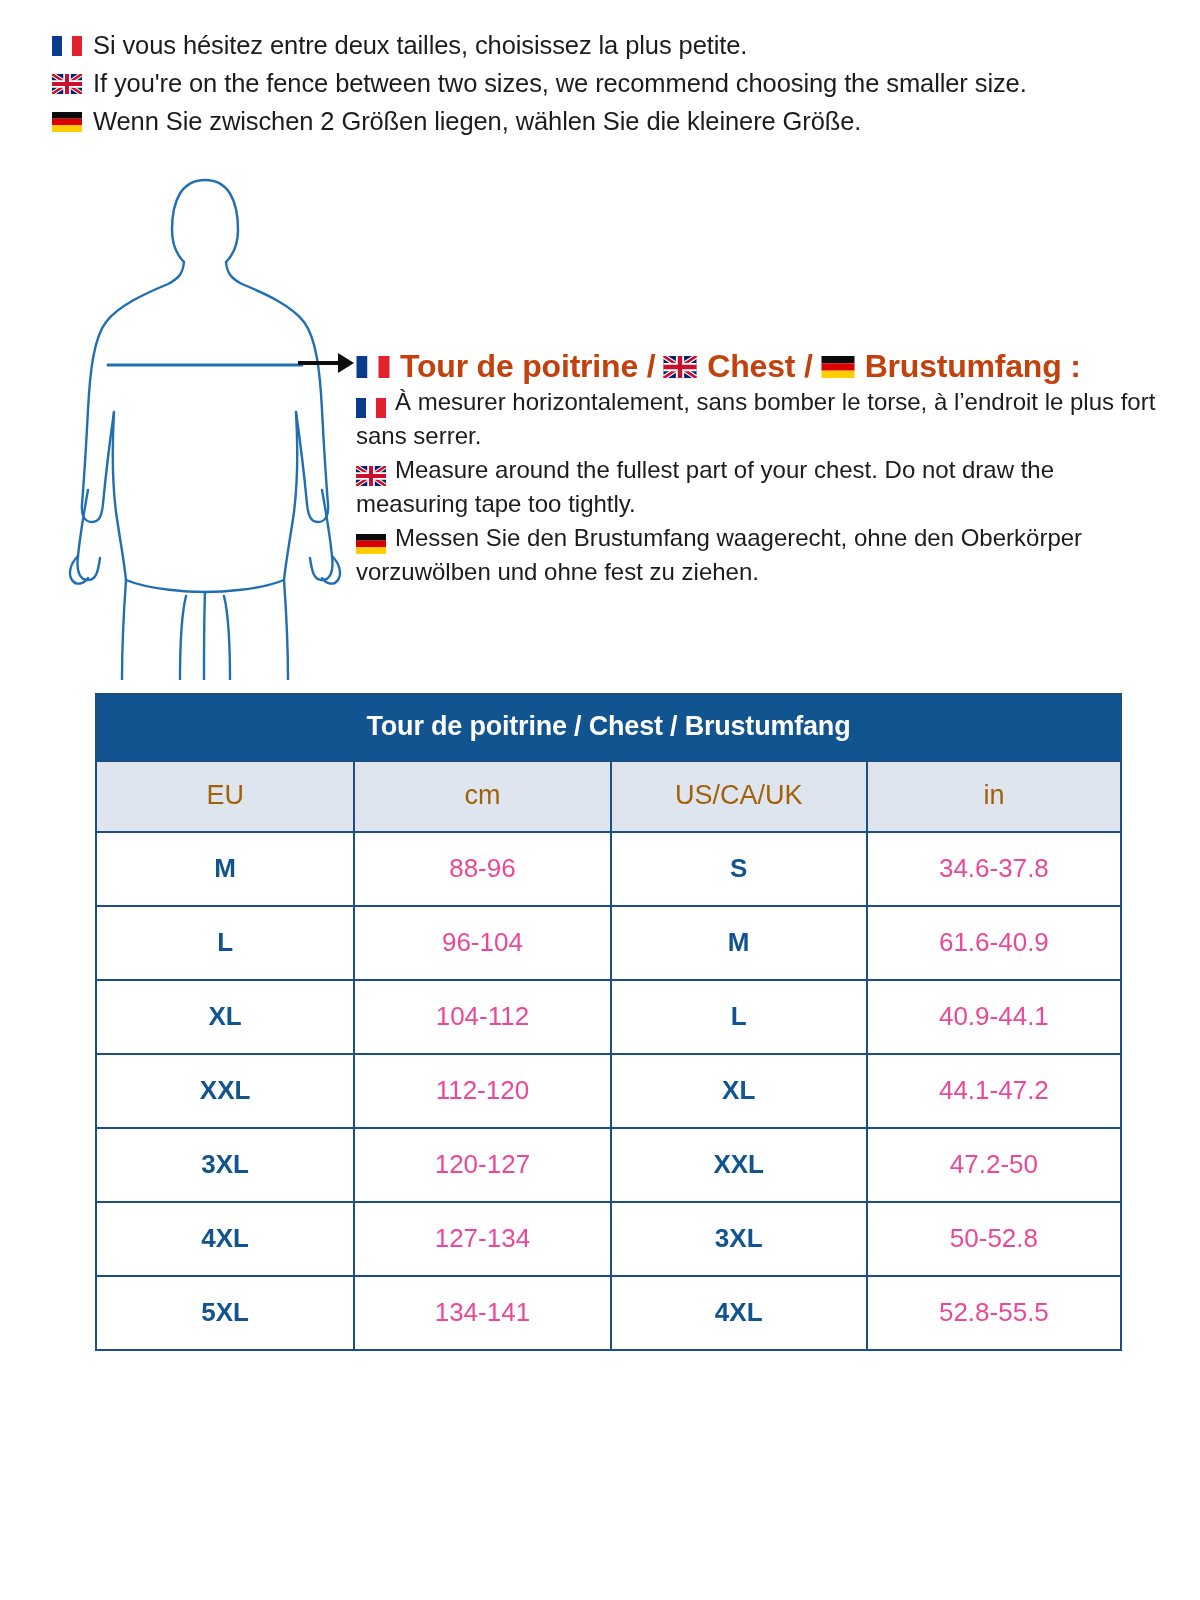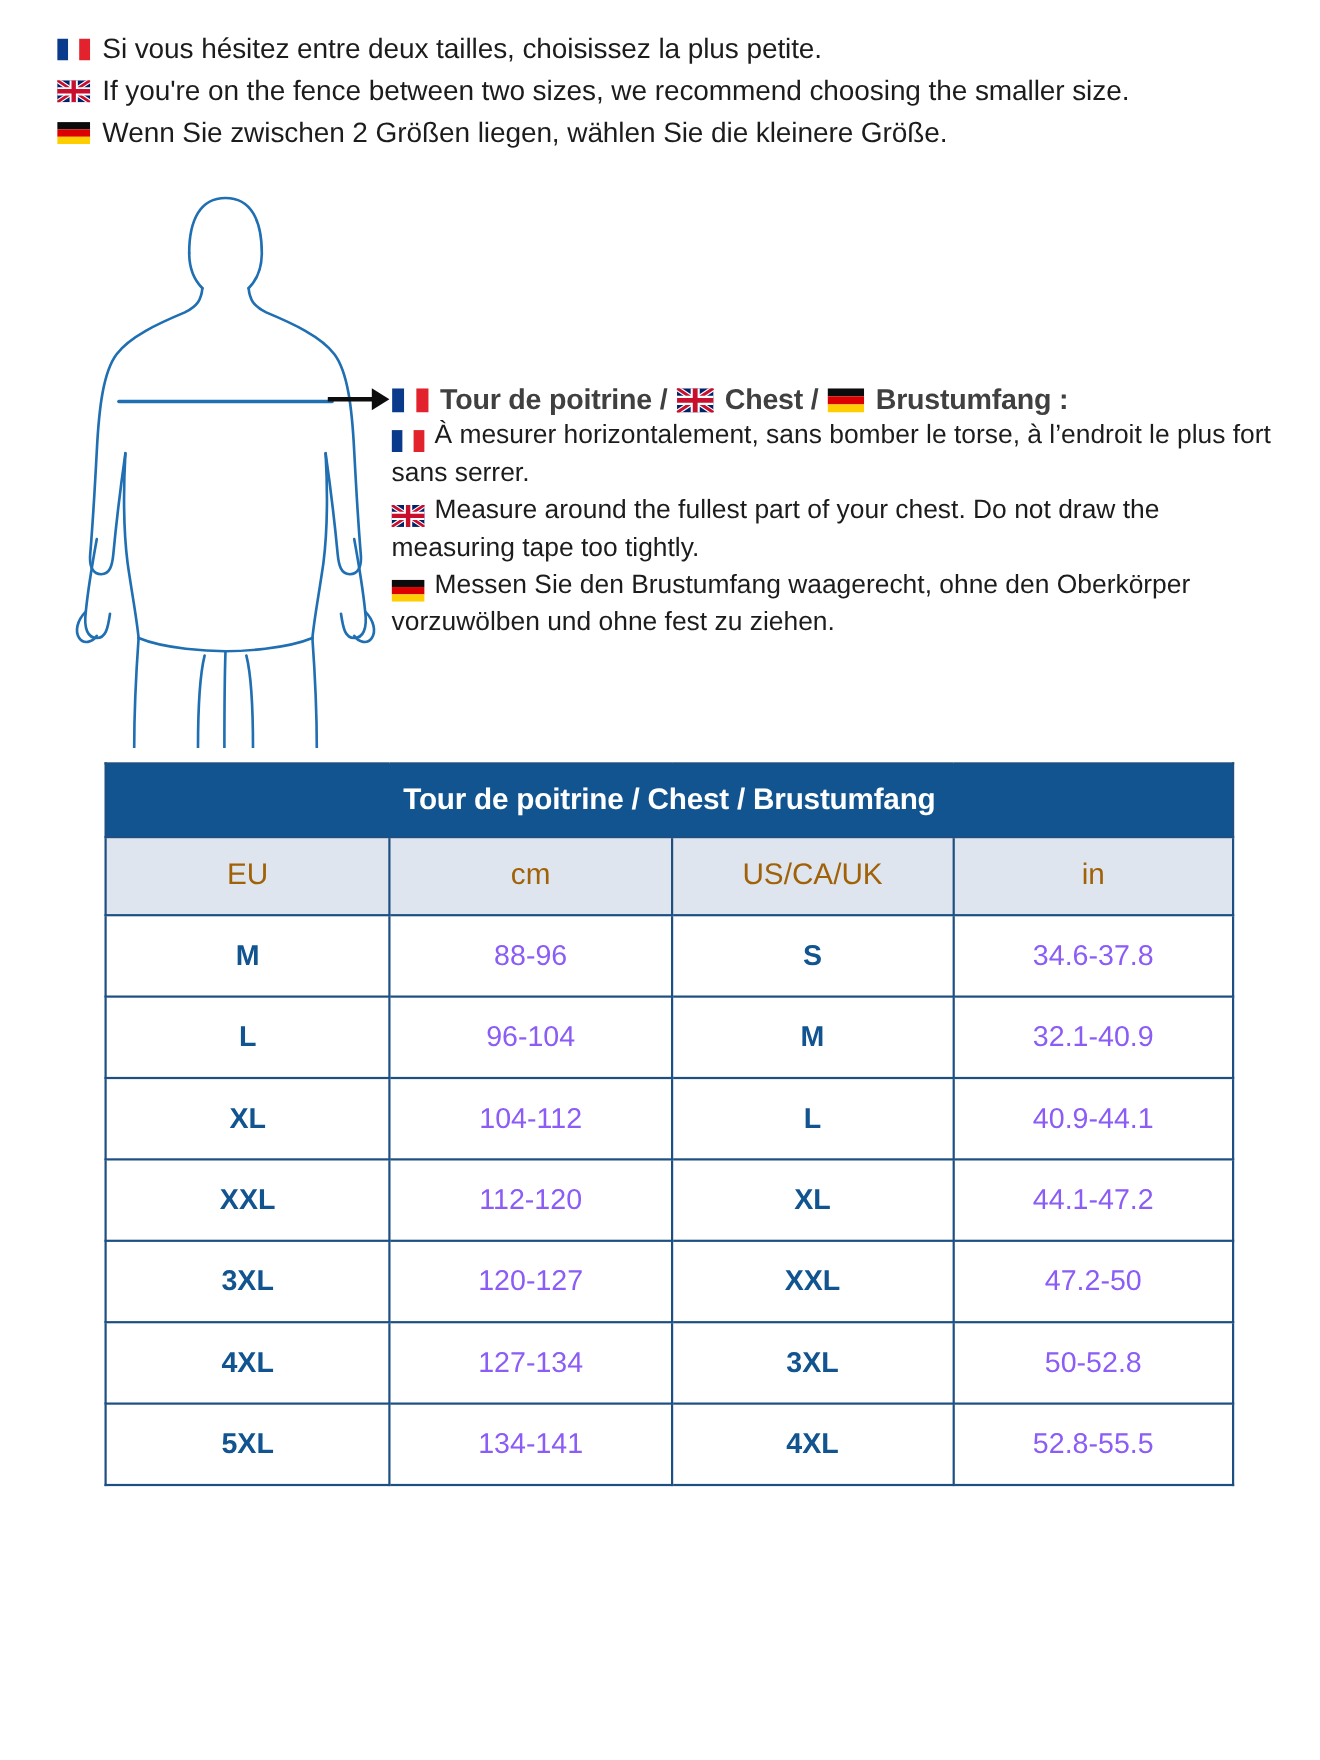--- a/index.html
+++ b/index.html
@@ -51,23 +51,23 @@
 
   
   .explain {
     position: absolute;
     left: 356px; top: 348px;
     width: 800px;
   }
   .explain-title {
     display: flex;
     align-items: center;
-    font-size: 26px;
+    font-size: 32px;
     font-weight: bold;
-    color: #404040;
+    color: #c2410c;
     letter-spacing: -0.2px;
     white-space: nowrap;
     text-align: center;
   }
   .explain-title .flag { margin-right: 10px; }
   .explain-title .sep { margin: 0 10px 0 8px; }
   .para {
     font-size: 24px;
     line-height: 34px;
     color: #1c1c1c;
@@ -102,21 +102,21 @@
   .hdr td {
     background: #dfe5ee;
     font-size: 27px;
     color: #a16207;
     padding: 18px 0 20px;
     font-weight: normal;
   }
   .body-row td {
     font-size: 26px;
     padding: 20px 0 21px;
-    color: #8b5cf6;
+    color: #ec4899;
   }
   .body-row td.eu, .body-row td.usk {
     color: #11548f;
     font-weight: bold;
   }
   .col1 { width: 25.2%; }
   .col2 { width: 25.0%; }
   .col3 { width: 25.0%; }
   .col4 { width: 24.8%; }
 </style>
@@ -308,21 +308,21 @@
         <tr class="body-row">
           <td class="eu">M</td>
           <td>88-96</td>
           <td class="usk">S</td>
           <td>34.6-37.8</td>
         </tr>
         <tr class="body-row">
           <td class="eu">L</td>
           <td>96-104</td>
           <td class="usk">M</td>
-          <td>32.1-40.9</td>
+          <td>61.6-40.9</td>
         </tr>
         <tr class="body-row">
           <td class="eu">XL</td>
           <td>104-112</td>
           <td class="usk">L</td>
           <td>40.9-44.1</td>
         </tr>
         <tr class="body-row">
           <td class="eu">XXL</td>
           <td>112-120</td>

